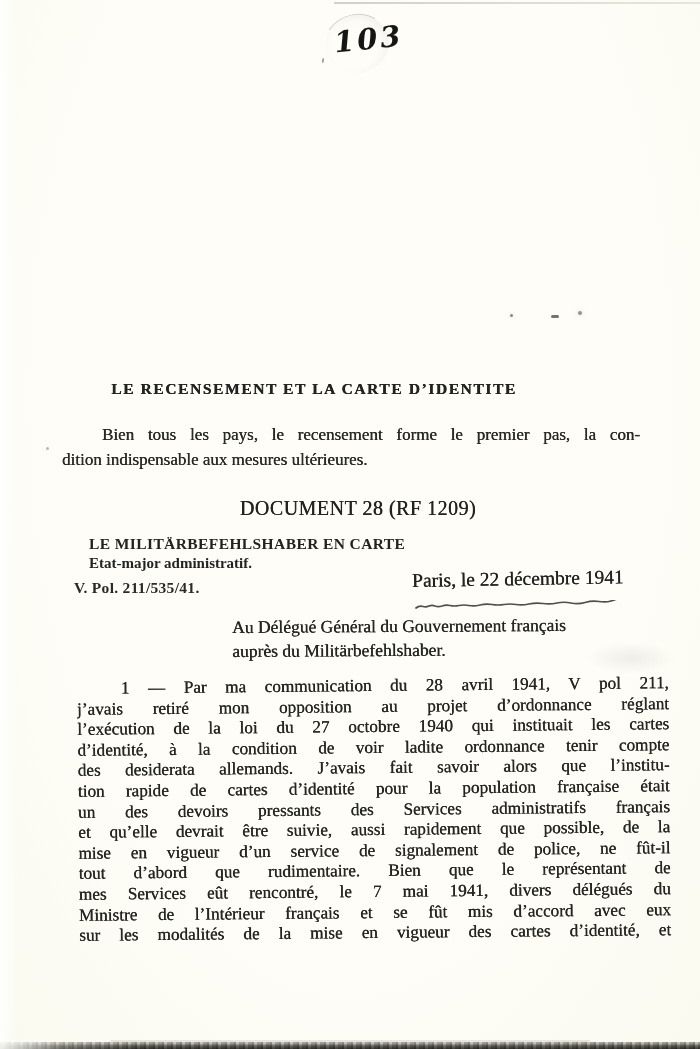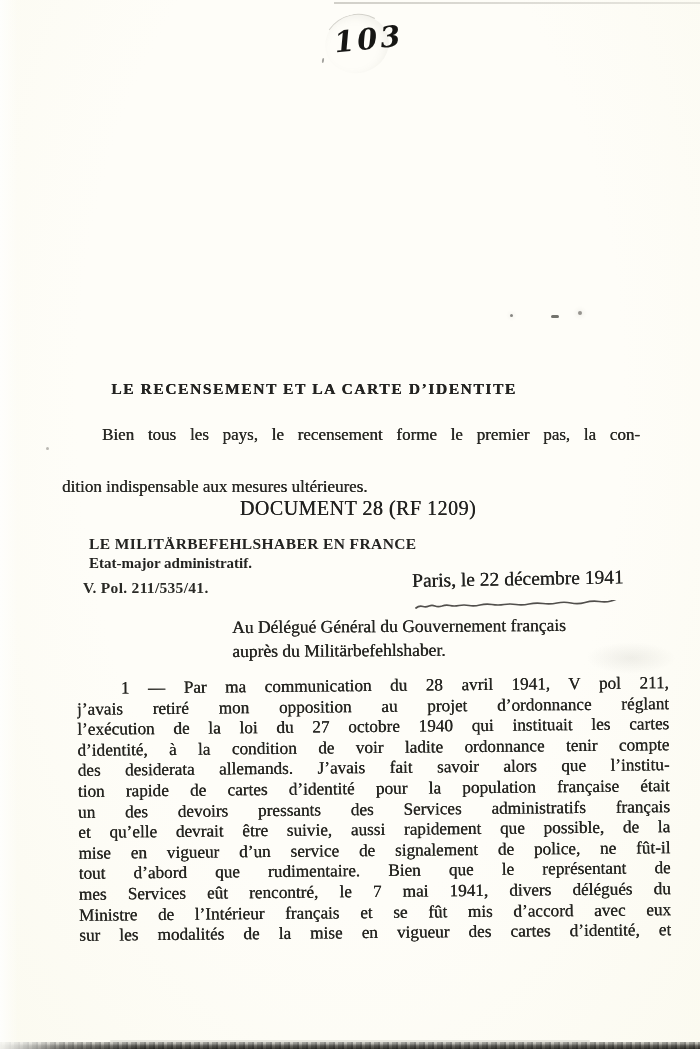--- a/index.html
+++ b/index.html
@@ -26,31 +26,31 @@
   .pn { position:absolute; left:334px; top:22px; font-family:"DejaVu Serif",serif;
     font-style:italic; font-weight:bold; font-size:29px; letter-spacing:3px;
     color:#161614; transform:rotate(-6deg); }
 
   .title { position:absolute; top:380px; left:0; width:628px; text-align:center;
     font-size:15.5px; font-weight:bold; letter-spacing:1.6px; color:#232321; }
 
   .intro { position:absolute; top:422px; left:62px; width:578px;
     font-size:17px; line-height:25px; color:#2a2a26; }
   .intro .l1 { text-align:justify; text-align-last:justify; padding-left:40px; height:25px; overflow:hidden; }
-  .intro .l2 { text-align:left;margin-top:27px; }
+  .intro .l2 { text-align:left; }
 
   .doc-heading { position:absolute; top:497px; left:0; width:716px; text-align:center;
     font-size:20px; letter-spacing:0.5px; color:#232321; }
 
   .lh1 { position:absolute; top:535px; left:89px; font-size:15.5px; font-weight:bold;
     letter-spacing:0.4px; color:#232321; }
   .lh2 { position:absolute; top:555px; left:89px; width:312px; text-align:left;
     font-size:15px; font-weight:bold; color:#232321; }
 
-  .refno { position:absolute; top:579px; left:83px; font-size:15.5px; font-weight:bold;
+  .refno { position:absolute; top:579px; left:74px; font-size:15.5px; font-weight:bold;
     letter-spacing:0.3px; color:#2a2a26; }
   .dateline { position:absolute; top:570px; left:412px; font-size:19.5px; color:#232321;
     transform:rotate(-1deg); transform-origin:left center; white-space:nowrap; }
   .squiggle { position:absolute; top:598px; left:414px; }
 
   .salutation { position:absolute; top:616px; left:232px; font-size:17.5px;
     line-height:23.5px; color:#262622; transform:rotate(-0.35deg); transform-origin:left top; }
 
   .body-par { position:absolute; top:676px; left:78px; width:592px;
     font-size:17.2px; line-height:20.6px; color:#262622;
@@ -88,21 +88,21 @@
 
   <div class="title ink">LE RECENSEMENT ET LA CARTE D’IDENTITE</div>
 
   <div class="intro">
     <div class="l1 ink">Bien tous les pays, le recensement forme le premier pas, la con-</div>
     <div class="l2 ink">dition indispensable aux mesures ultérieures.</div>
   </div>
 
   <div class="doc-heading ink">DOCUMENT 28 (RF 1209)</div>
 
-  <div class="lh1">LE MILITÄRBEFEHLSHABER EN FRANCE</div>
+  <div class="lh1">LE MILITÄRBEFEHLSHABER EN CARTE</div>
   <div class="lh2">Etat-major administratif.</div>
 
   <div class="refno">V. Pol. 211/535/41.</div>
   <div class="dateline ink">Paris, le 22 décembre 1941</div>
 
   <div class="squiggle">
     <svg width="234" height="12" viewBox="0 0 234 12">
       <path d="M2 8 q3 -2.5 7 -1.5 q3 0.8 6 -0.5 q3 -1.2 6 0 q3 1.2 7 0 q4 -1.5 8 -0.5 q4 1 9 0 q5 -1 10 0 q5 1 11 -0.5 q6 -1.5 12 -0.5 q6 1 12 0 q6 -1 12 0 q6 1 13 -0.5 q7 -1.5 14 -0.5 q7 1 14 -0.5 q7 -1.5 14 0 q7 1.5 14 -0.5 q7 -2 14 -1 q7 1 12 -0.5 q5 -1.5 9 -3.5" stroke="#3e3c38" stroke-width="1.7" fill="none" stroke-linecap="round" opacity="0.9"></path>
     </svg>
   </div>

